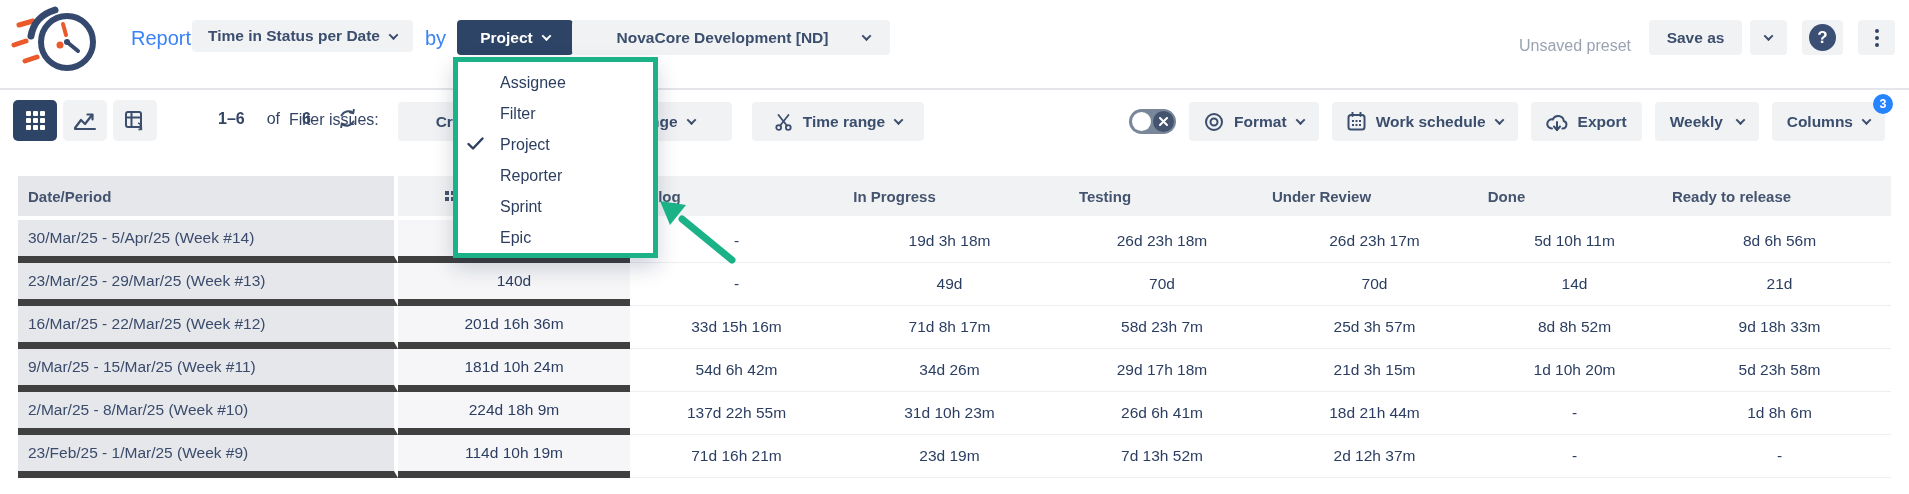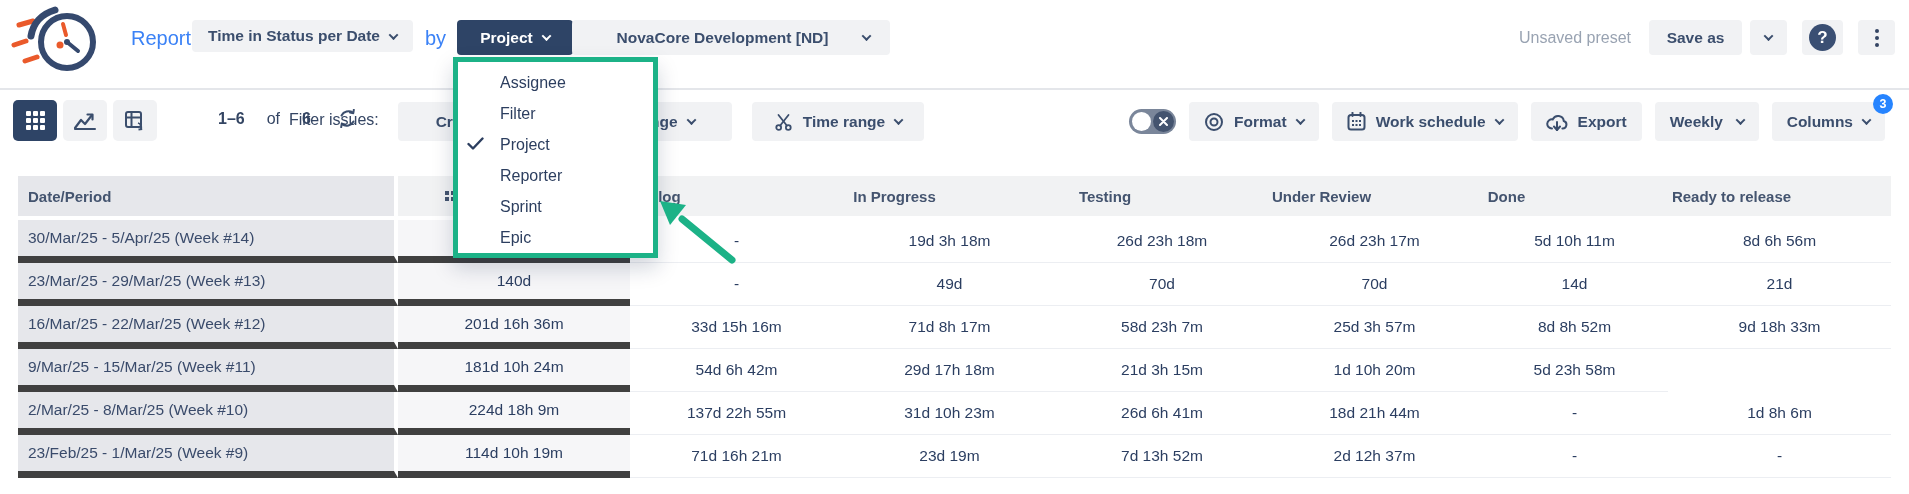--- a/index.html
+++ b/index.html
@@ -19,21 +19,21 @@
   .topbar { position:absolute; left:0; top:0; width:1909px; height:90px;
             border-bottom:2px solid #e4e6ea; background:#fff; }
   .logo { position:absolute; left:10px; top:3px; }
   .lbl { position:absolute; top:27px; font-size:20px; color:#3b82f6; }
   #report-lbl { left:131px; }
   #by-lbl { left:425px; }
   #report-type { position:absolute; left:192px; top:20px; height:27px; padding:16px 16px; }
   #group-by { position:absolute; left:457px; top:20px; height:35px; width:116px; }
   #project-sel { position:absolute; left:572px; top:20px; height:35px; width:318px; padding:0 20px; }
   #project-sel span.txt { flex:1; text-align:center; }
-  .tb-right { position:absolute; right:14px; top:20px; height:35px; display:flex; align-items:center; }
+  .tb-right { position:absolute; right:14px; top:20px; height:35px; display:flex; align-items:flex-end; }
   #preset { color:#99a3b2; font-size:16px; font-weight:400; margin-right:18px; }
   #save-as { height:35px; width:93px; }
   .sq { height:35px; width:37px; margin-left:8px; }
   #help-btn { width:41px; margin-left:15px; }
   .help-circle { width:27px; height:27px; border-radius:50%; background:#3a4f73; color:#fff;
                  font-size:17px; font-weight:700; display:flex; align-items:center; justify-content:center; }
   #kebab-btn { margin-left:15px; }
   .kebab { display:flex; flex-direction:column; gap:3px; }
   .kebab i { width:4px; height:4px; border-radius:50%; background:#344563; }
 
@@ -336,20 +336,21 @@
     <div class="cell c-val">71d 8h 17m</div>
     <div class="cell c-val">58d 23h 7m</div>
     <div class="cell c-val">25d 3h 57m</div>
     <div class="cell c-val">8d 8h 52m</div>
     <div class="cell c-val">9d 18h 33m</div>
   </div>
   <div class="trow body">
     <div class="cell c-date">9/Mar/25 - 15/Mar/25 (Week #11)</div>
     <div class="cell c-lead">181d 10h 24m</div>
     <div class="cell c-val">54d 6h 42m</div>
+    <div class="cell c-val">34d 26m</div>
     <div class="cell c-val">29d 17h 18m</div>
     <div class="cell c-val">21d 3h 15m</div>
     <div class="cell c-val">1d 10h 20m</div>
     <div class="cell c-val">5d 23h 58m</div>
   </div>
   <div class="trow body">
     <div class="cell c-date">2/Mar/25 - 8/Mar/25 (Week #10)</div>
     <div class="cell c-lead">224d 18h 9m</div>
     <div class="cell c-val">137d 22h 55m</div>
     <div class="cell c-val">31d 10h 23m</div>

